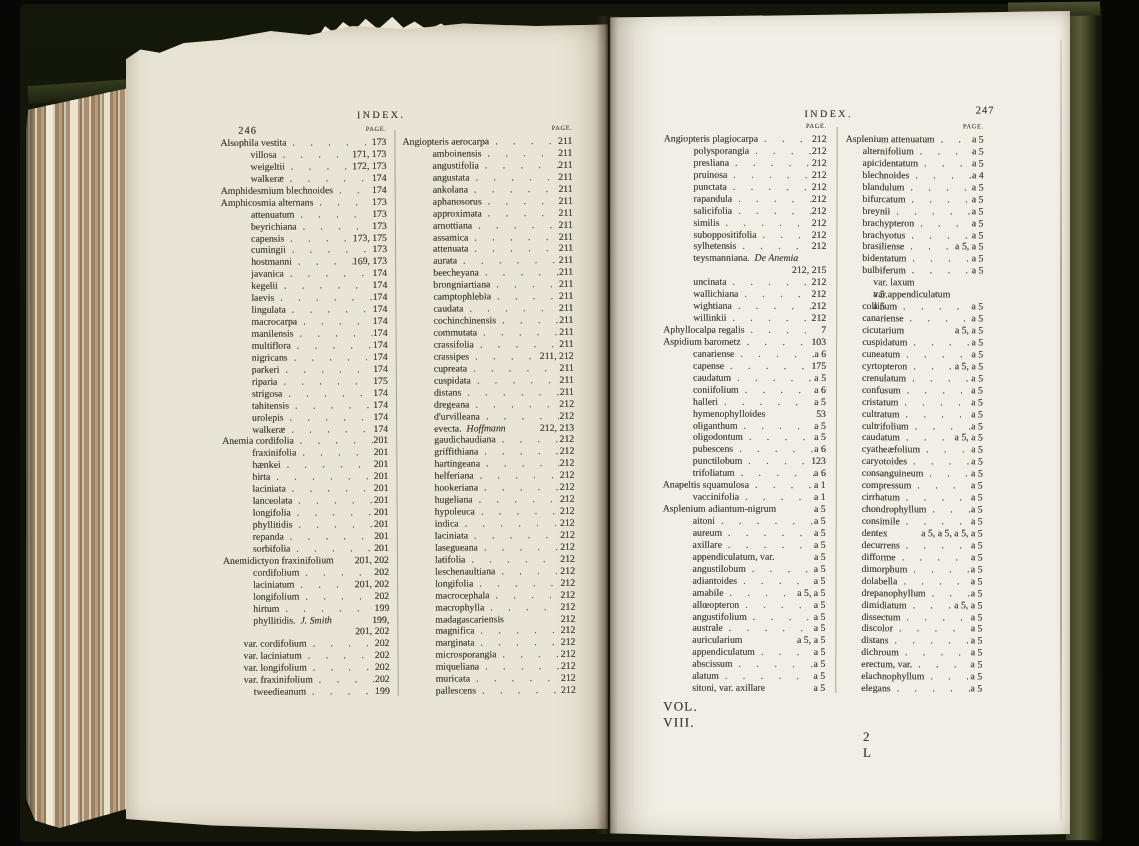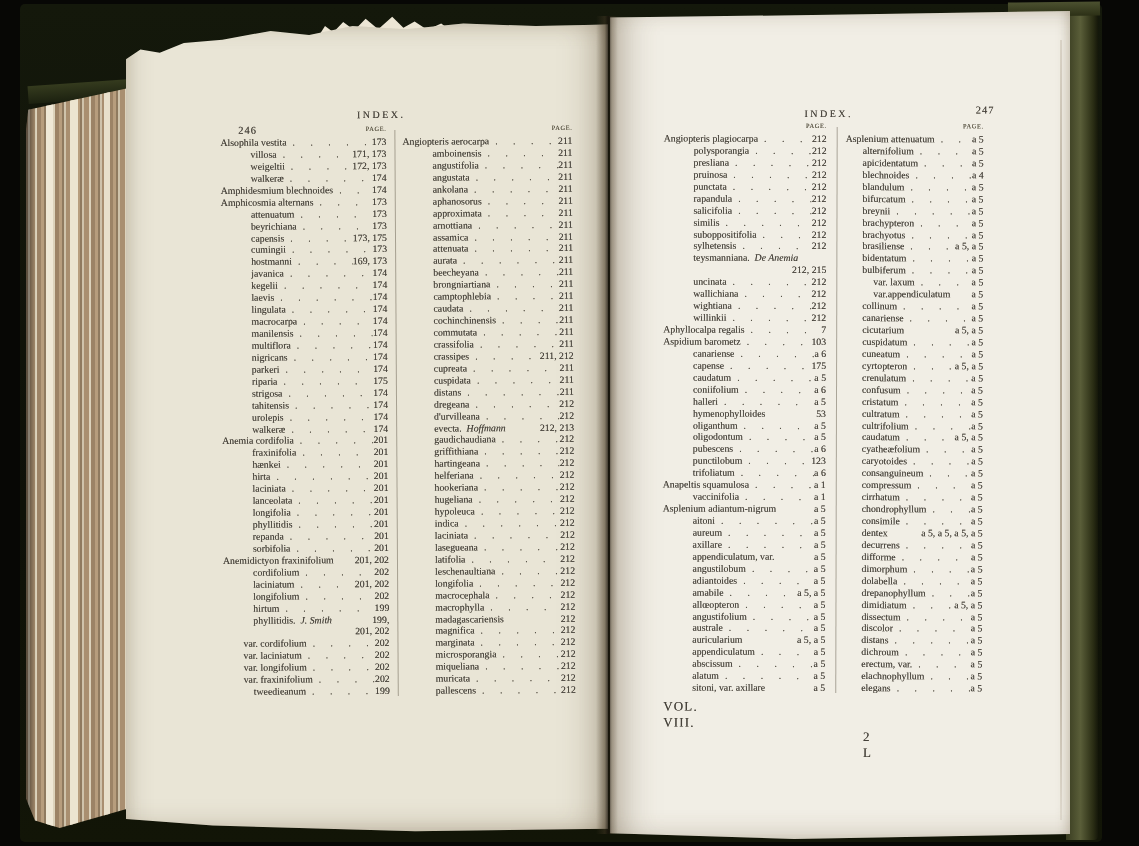--- a/index.html
+++ b/index.html
@@ -54,21 +54,21 @@
 
   .col{position:absolute;}
   .row{display:flex;align-items:baseline;height:11.95px;line-height:11.9px;font-size:9.8px;white-space:nowrap;}
   .row .n{white-space:pre;}
   .row .n i{font-style:italic;}
   .row .dots{flex:1 1 auto;min-width:0;overflow:hidden;white-space:nowrap;word-spacing:13px;padding:0 4px 0 6px;color:#524d42;}
   .row .p{white-space:pre;}
   .i1{padding-left:30px;}
   .i2{padding-left:20px;}
   #col4 .i1{padding-left:17px;}
-  #col4 .i2{padding-left:28px;}
+  #col4 .i2{padding-left:28px;flex-direction:column;}
   .content-left{transform:rotate(-.35deg);transform-origin:380px 400px;}
   .content-right{transform:rotate(.15deg);transform-origin:830px 400px;}
   .footer-sig{position:absolute;font-size:13px;letter-spacing:1.2px;}
 </style>
 </head>
 <body>
 
 <div class="scene">
   <div class="cover"></div>
   <div class="cover-edge-right"></div>

